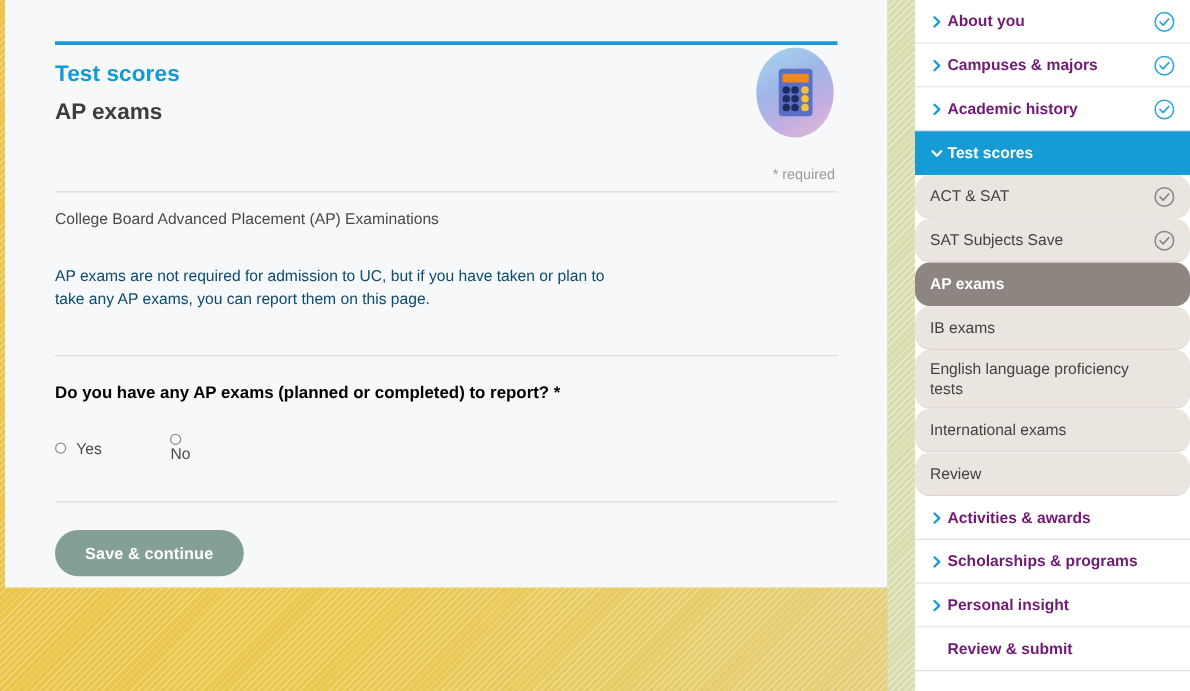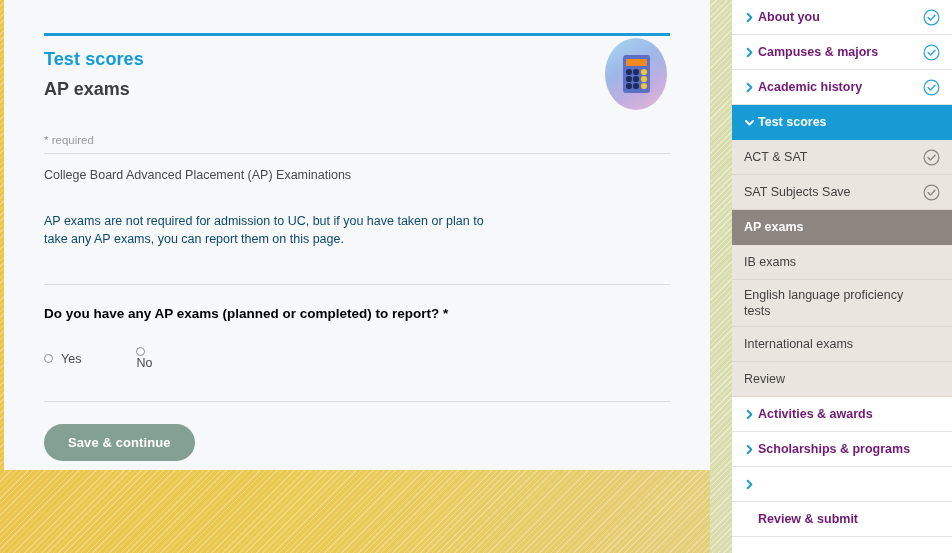--- a/index.html
+++ b/index.html
@@ -69,21 +69,21 @@
   #badge .calc .keys {
     flex:1; display:grid;
     grid-template-columns:repeat(3,1fr);
     grid-template-rows:repeat(3,1fr);
     gap:1.5px; margin-top:1px;
   }
   #badge .calc .keys i { background:#1d2c5e; border-radius:50%; display:block; }
   #badge .calc .keys i.y { background:#f3c33c; }
 
   .required-note {
-    text-align:left;
+    text-align:right;
     color:#9a9a9a;
     font-size:11.5px;
     margin-top:34px;
     padding-right:2px;
   }
   .rule {
     border-top:1px solid #dcdcdc;
     margin-top:7px;
   }
 
@@ -206,20 +206,21 @@
 
   
   .lvl1.active { background:#169bd5; border-bottom:1px solid #169bd5; }
   .lvl1.active .nav-label { color:#ffffff; font-weight:bold; }
   .lvl1.active .chev { color:#ffffff; }
 
   
   .lvl2 {
     background:#ebe5e0;
     border-bottom:1px solid #dcd5cf;
+    border-radius:12px;
   }
   .lvl2 .nav-label { color:#444240; }
 
   
   .lvl2.current {
     background:#8d8580;
     border-bottom:1px solid #8d8580;
   }
   .lvl2.current .nav-label { color:#ffffff; font-weight:bold; }
 </style>
@@ -375,20 +376,21 @@
       </span>
       <span class="nav-label">Scholarships &amp; programs</span>
       <span class="check"></span>
     </div>
     <div class="nav-row lvl1">
       <span class="chev">
         <svg width="11" height="11" viewBox="0 0 11 11">
           <path d="M3.6 1.8 L7.4 5.5 L3.6 9.2" fill="none" stroke="currentColor" stroke-width="1.9" stroke-linecap="round" stroke-linejoin="round"></path>
         </svg>
       </span>
+      <span class="nav-label">Personal insight</span>
       <span class="check"></span>
     </div>
     <div class="nav-row lvl1">
       <span class="chev"></span>
       <span class="nav-label">Review &amp; submit</span>
       <span class="check"></span>
     </div>
   </nav>
 
 </body></html>

